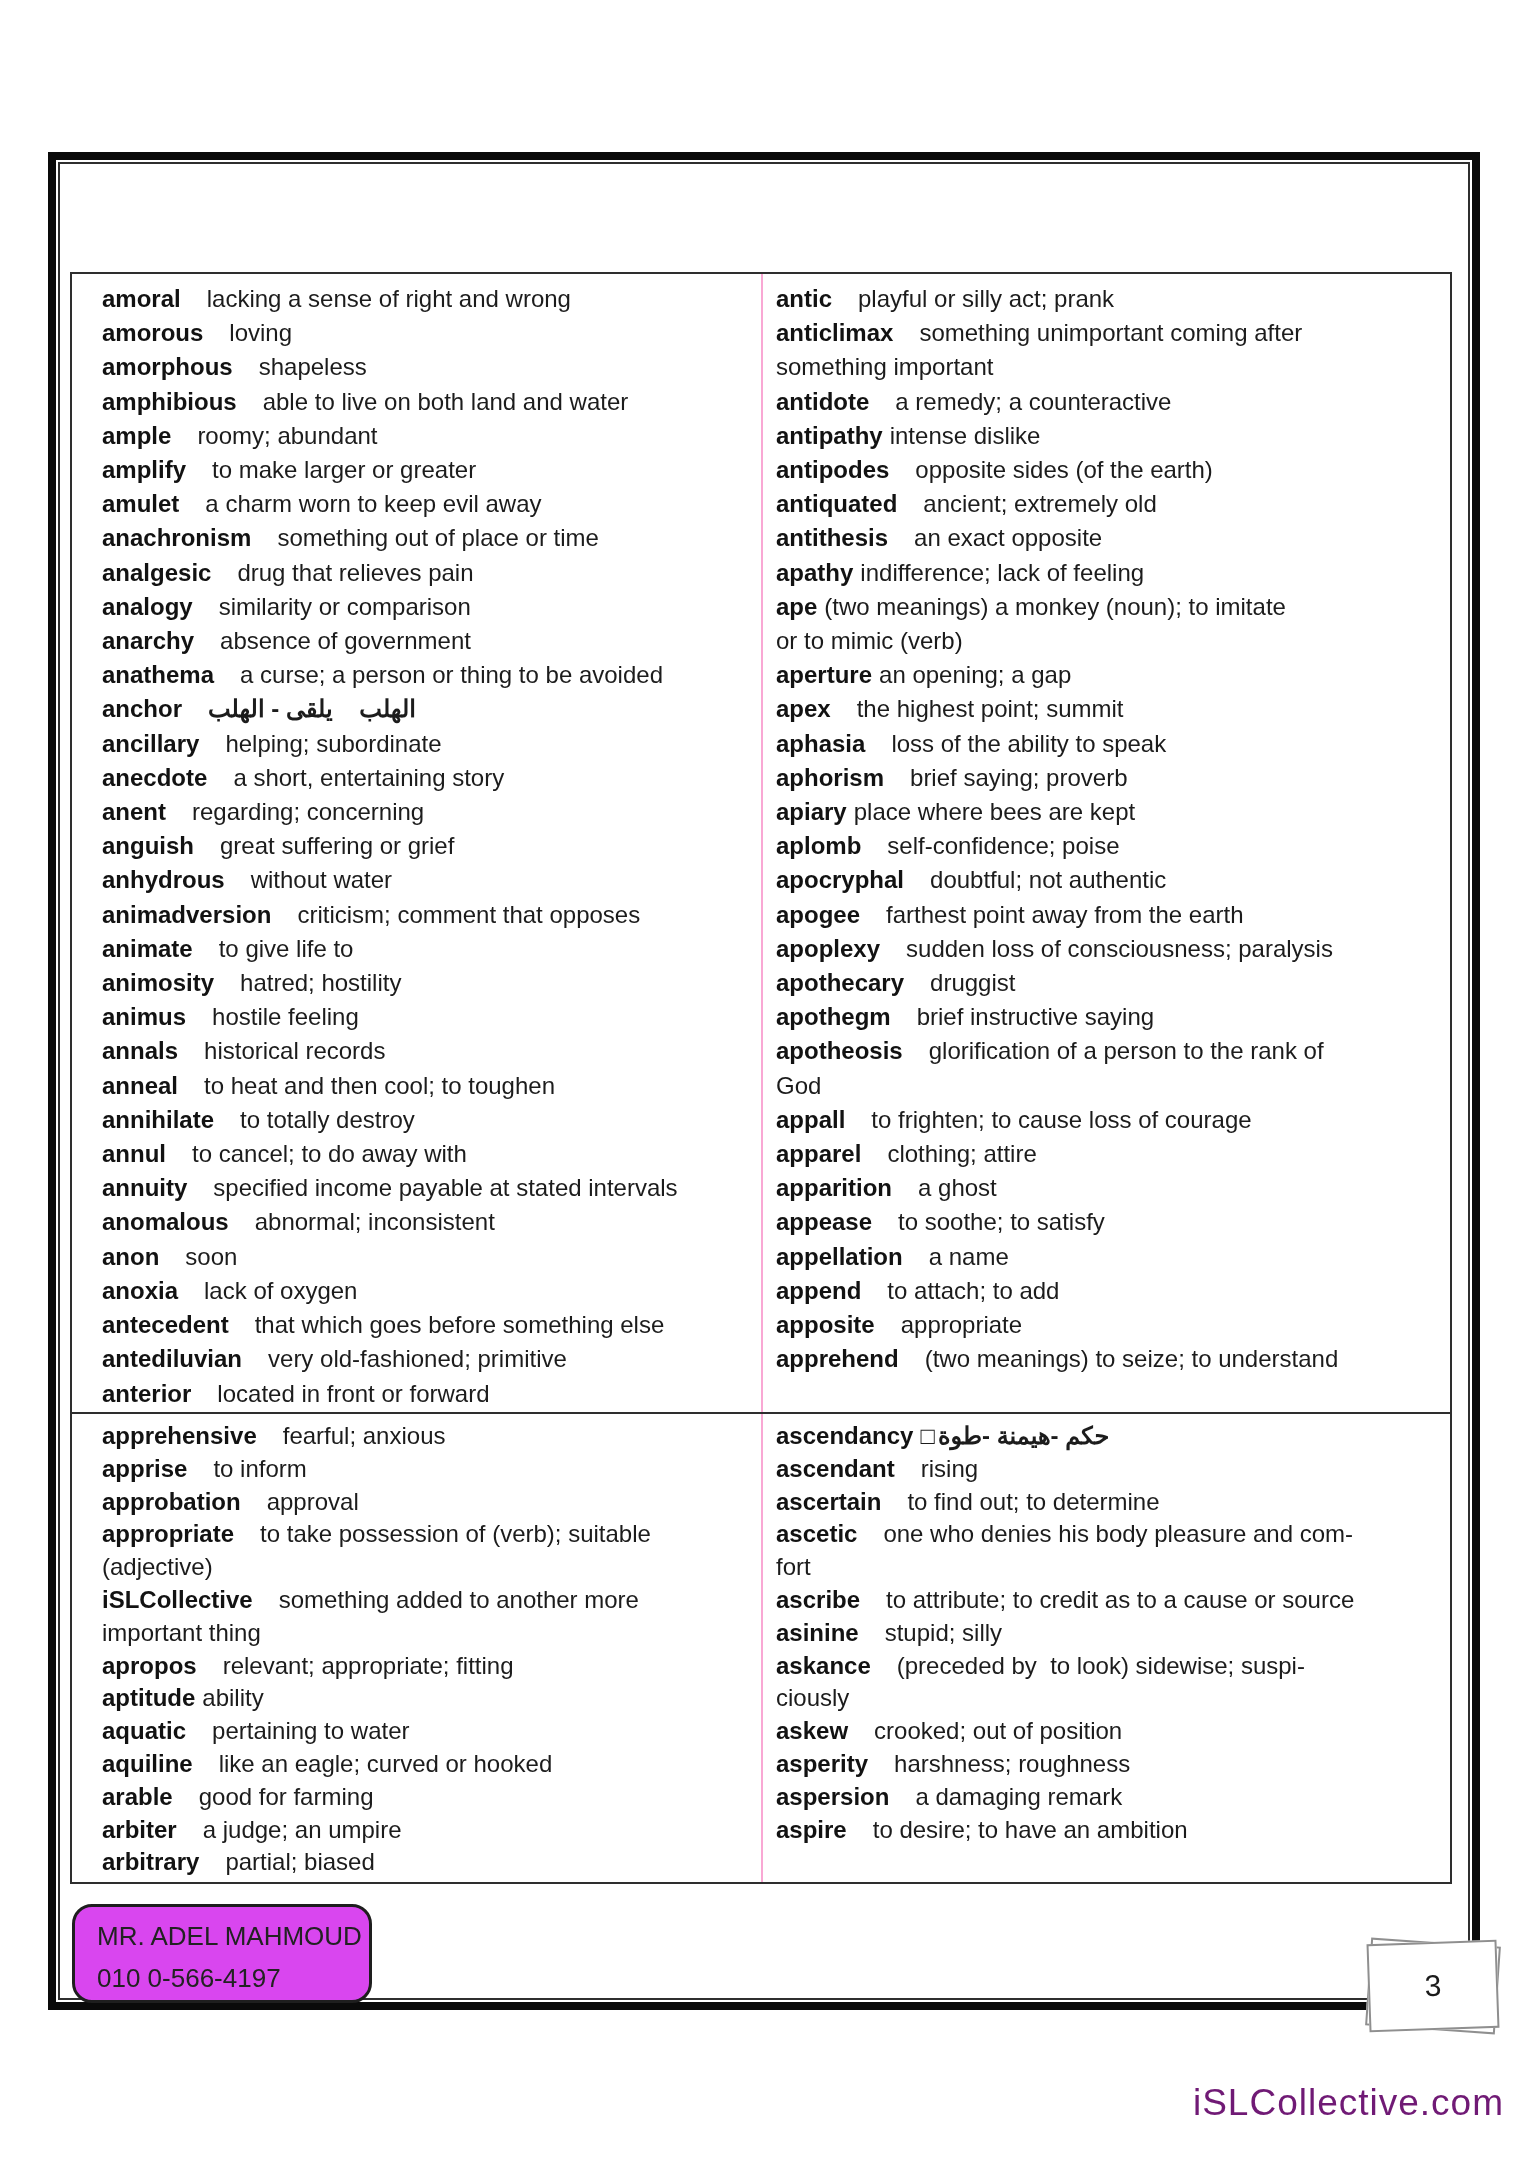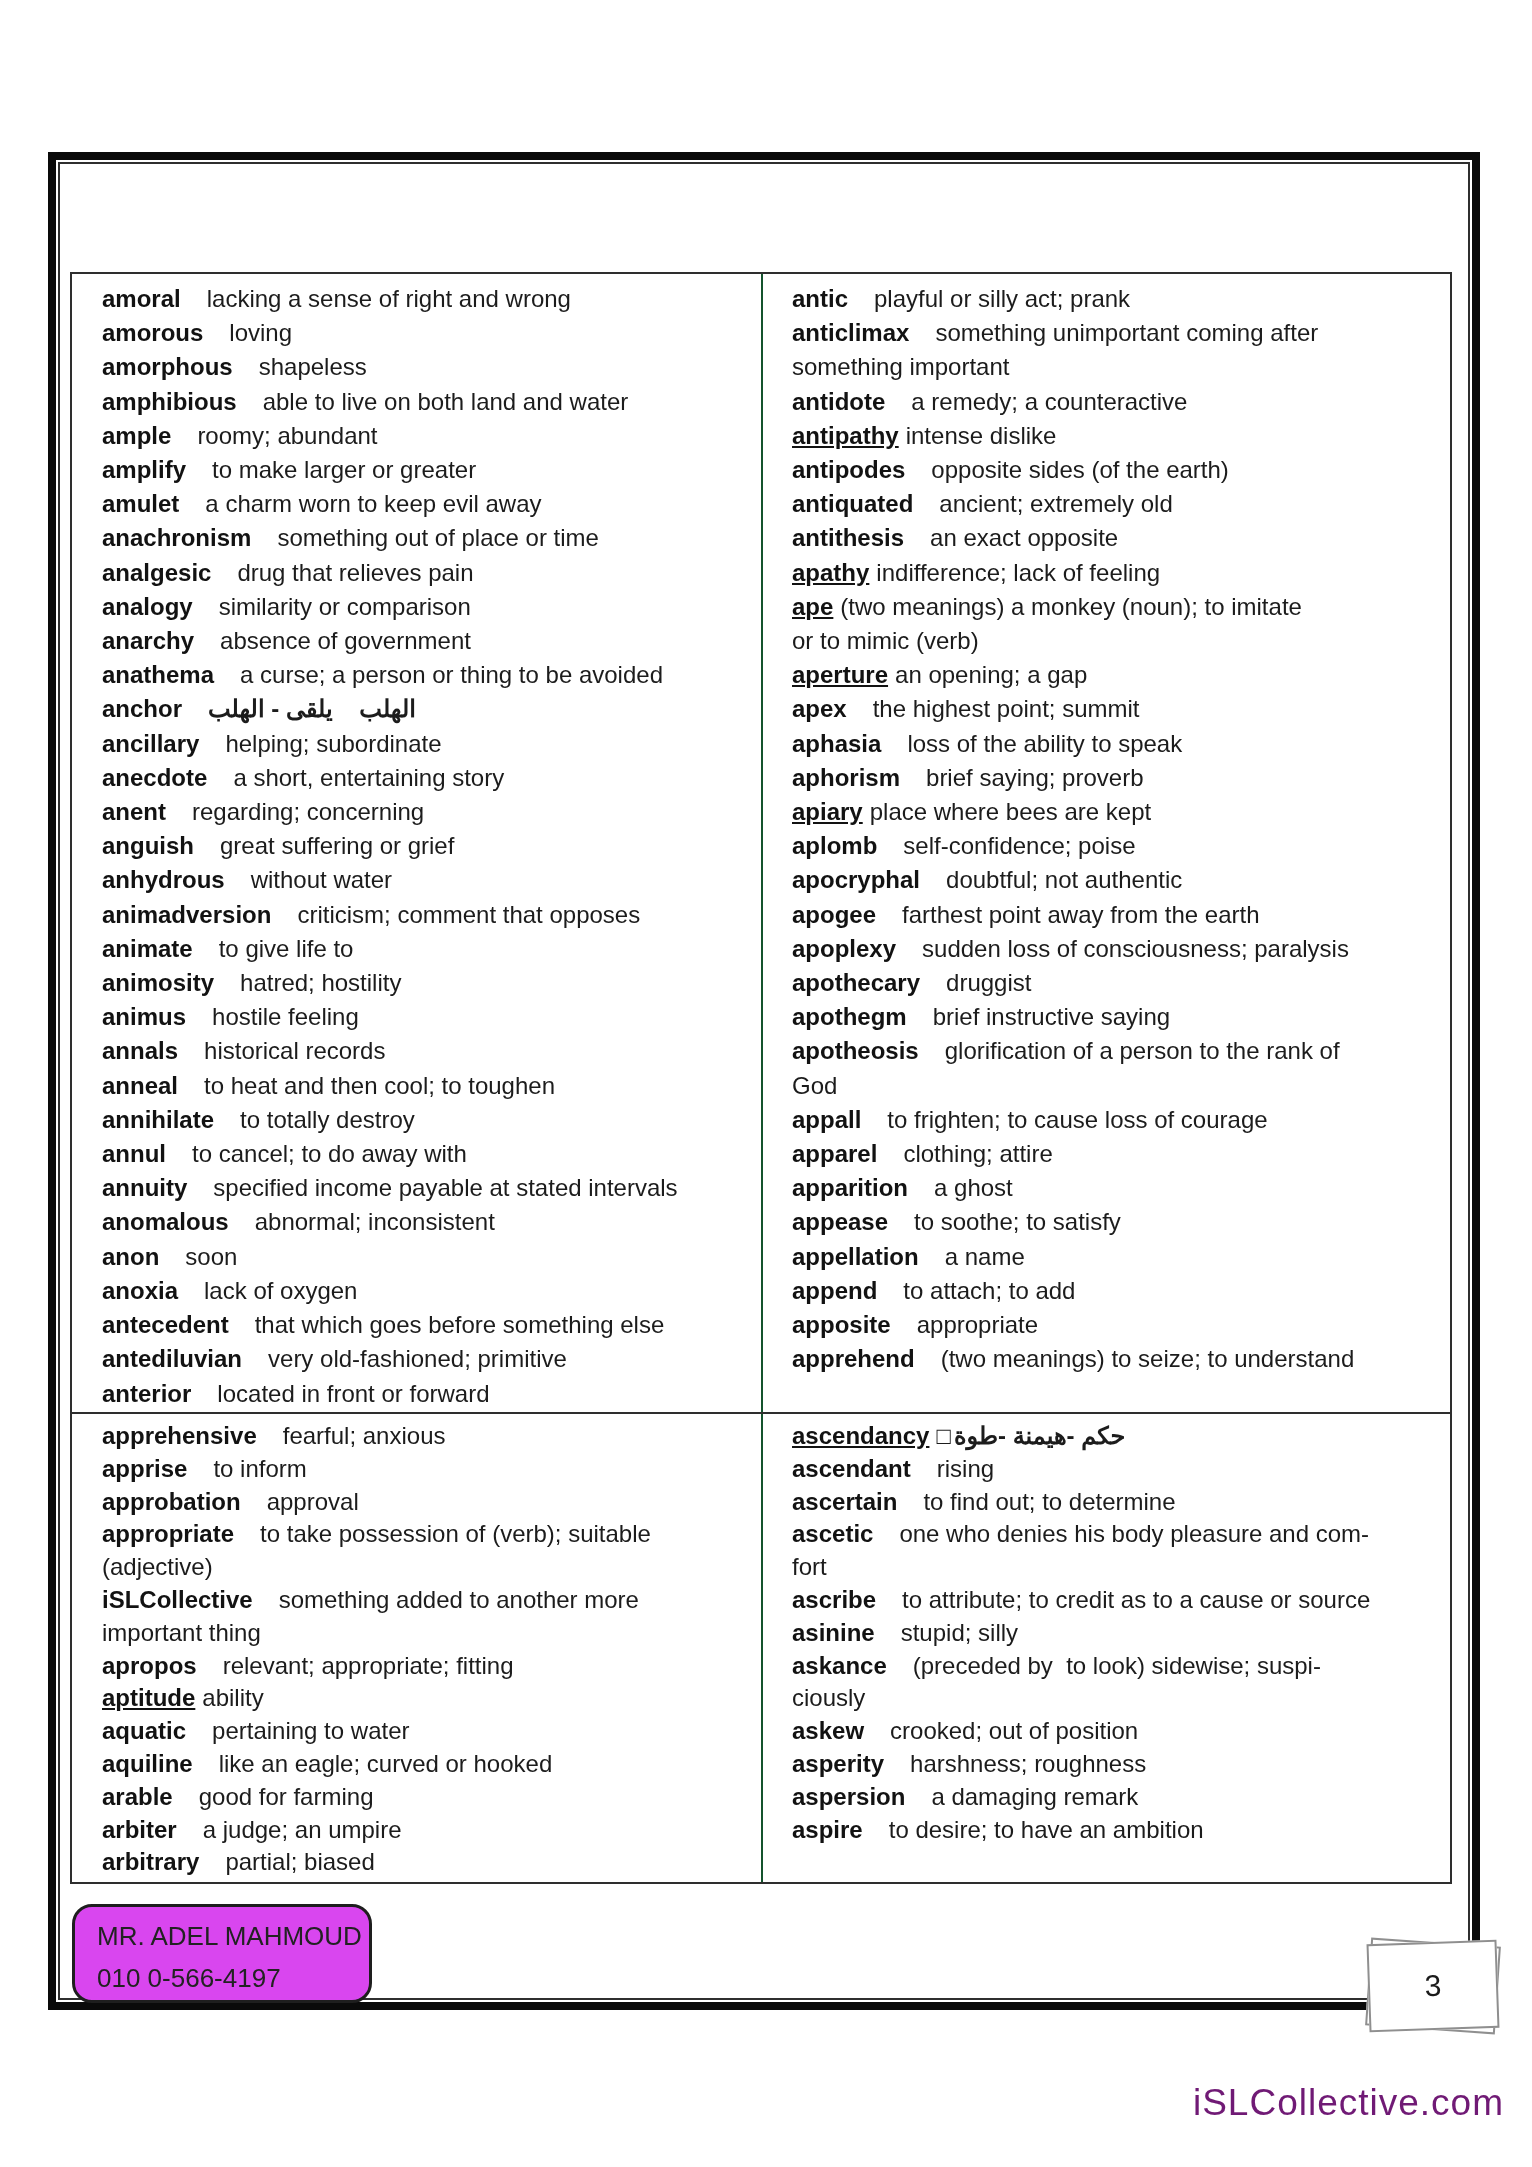--- a/index.html
+++ b/index.html
@@ -10,24 +10,24 @@
          border:8px solid #0a0a0a;box-sizing:border-box;}
   .frame-inner{position:absolute;left:2px;top:2px;right:2px;bottom:2px;border:2px solid #2f2f2f;}
   
   .vtable{position:absolute;left:70px;width:1382px;border:2px solid #2e2e2e;
           box-sizing:border-box;display:flex;background:#fff;z-index:2;}
   #t1{top:272px;height:1142px;}
   #t2{top:1412px;height:472px;}
   .col{flex:1 1 50%;box-sizing:border-box;padding:8px 6px 0 30px;overflow:hidden;font-size:24px;}
   #t1 .col{line-height:34.2px;}
   #t2 .col{line-height:32.8px;padding-top:6px;}
-  .col + .col{border-left:2px solid #14532d;padding-left:29px;}
+  .col + .col{border-left:2px solid #f9a8d4;padding-left:13px;}
   .entry{white-space:nowrap;}
   .term{font-weight:700;color:#121212;margin-right:26px;}
-  .entry.narrow .term{margin-right:7px;text-decoration:underline;}
+  .entry.narrow .term{margin-right:7px;}
   .def{color:#1c1c1c;}
   .def.rtl{font-weight:700;}
   .cont{white-space:nowrap;}
   .boxglyph{margin-right:3px;font-weight:400;color:#1c1c1c;}
   
   .teacher{position:absolute;left:72px;top:1904px;width:300px;height:99px;box-sizing:border-box;
            border:3px solid #1e1e1e;border-radius:20px;background:#d946ef;z-index:3;
            padding:8px 0 0 22px;font-size:26px;line-height:42px;color:#222;}
   
   .note{position:absolute;left:1368px;top:1942px;width:130px;height:88px;z-index:4;}

